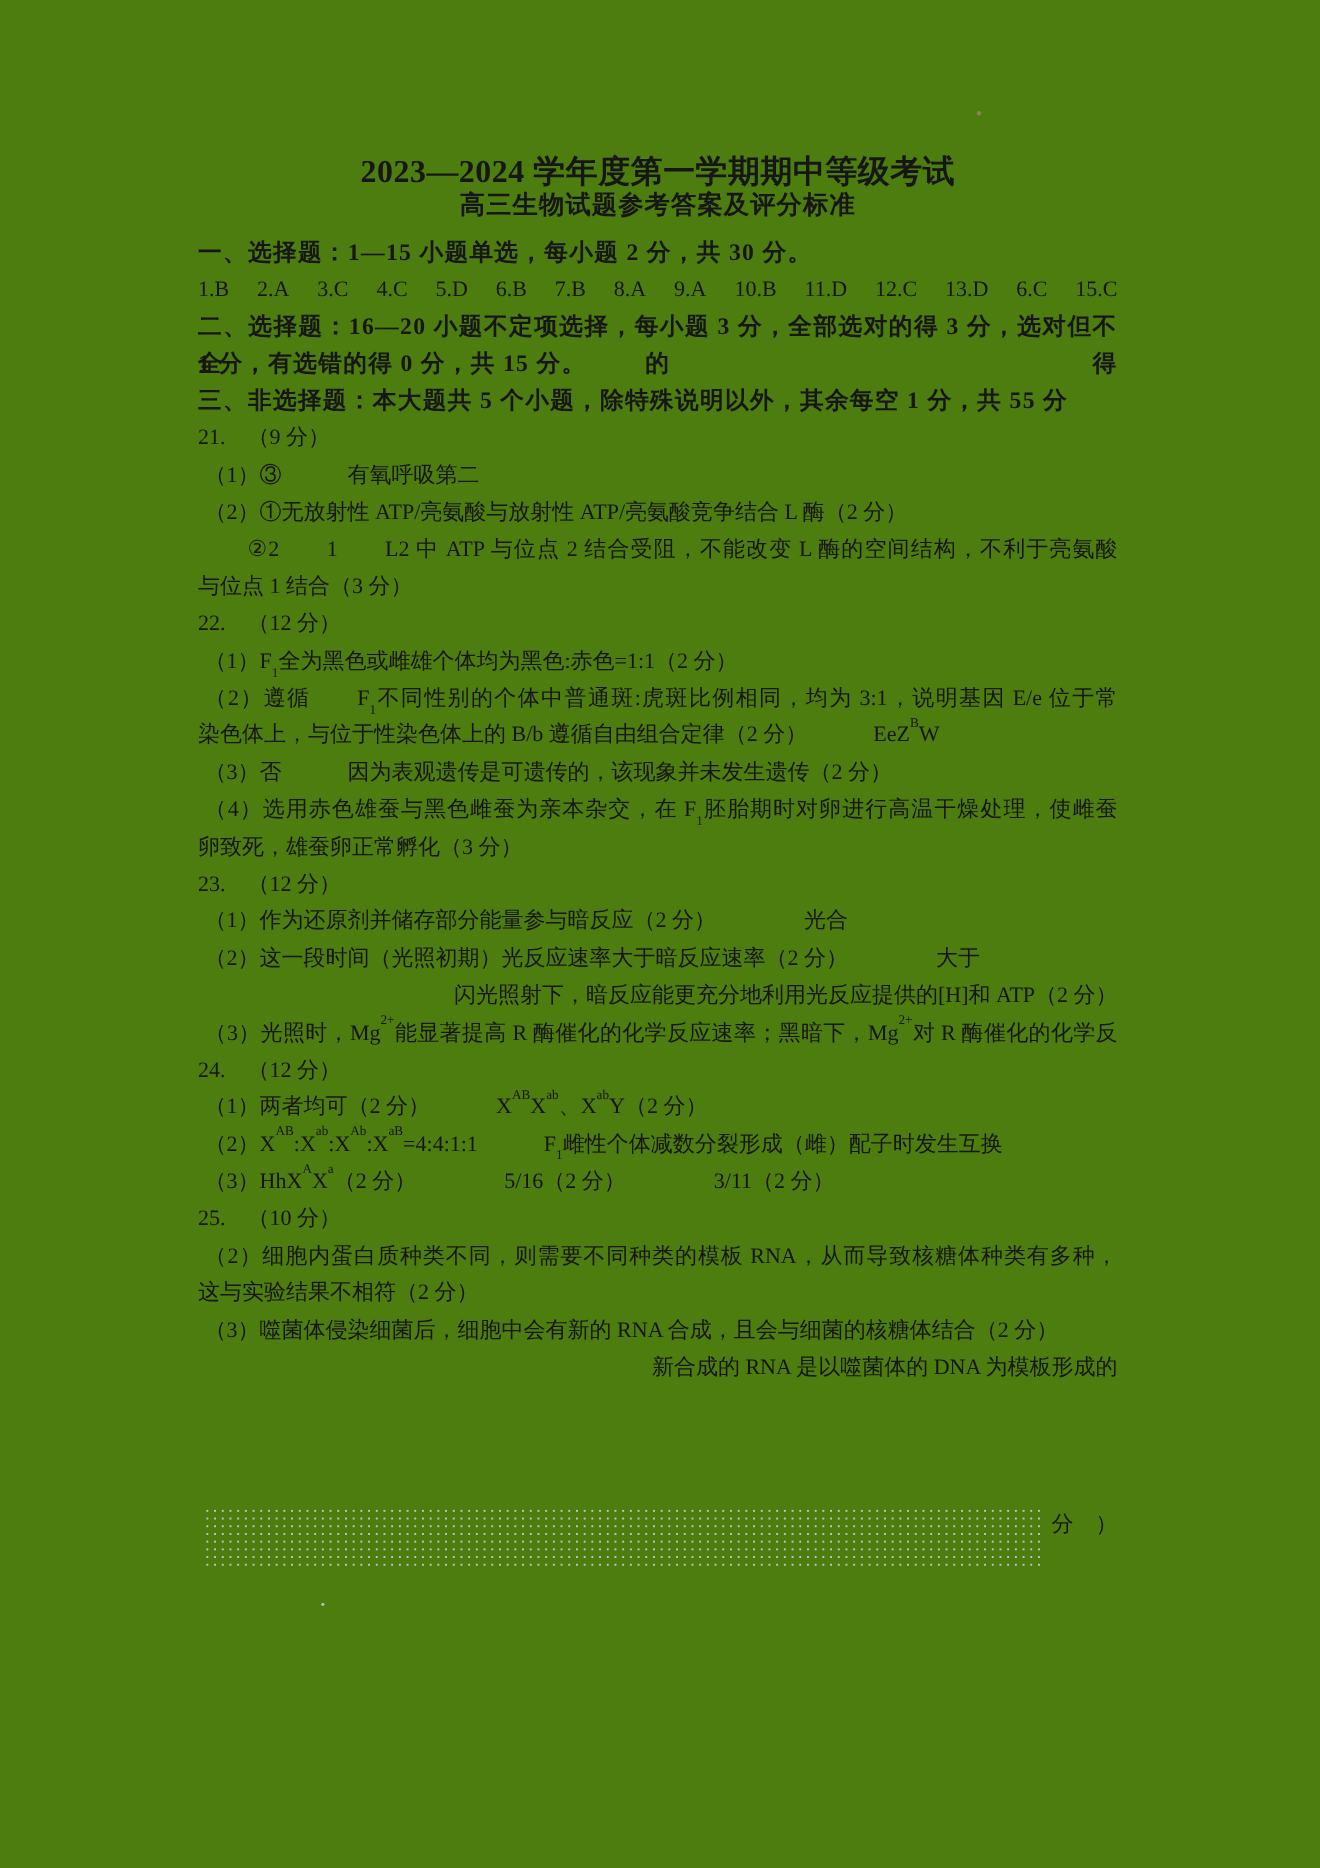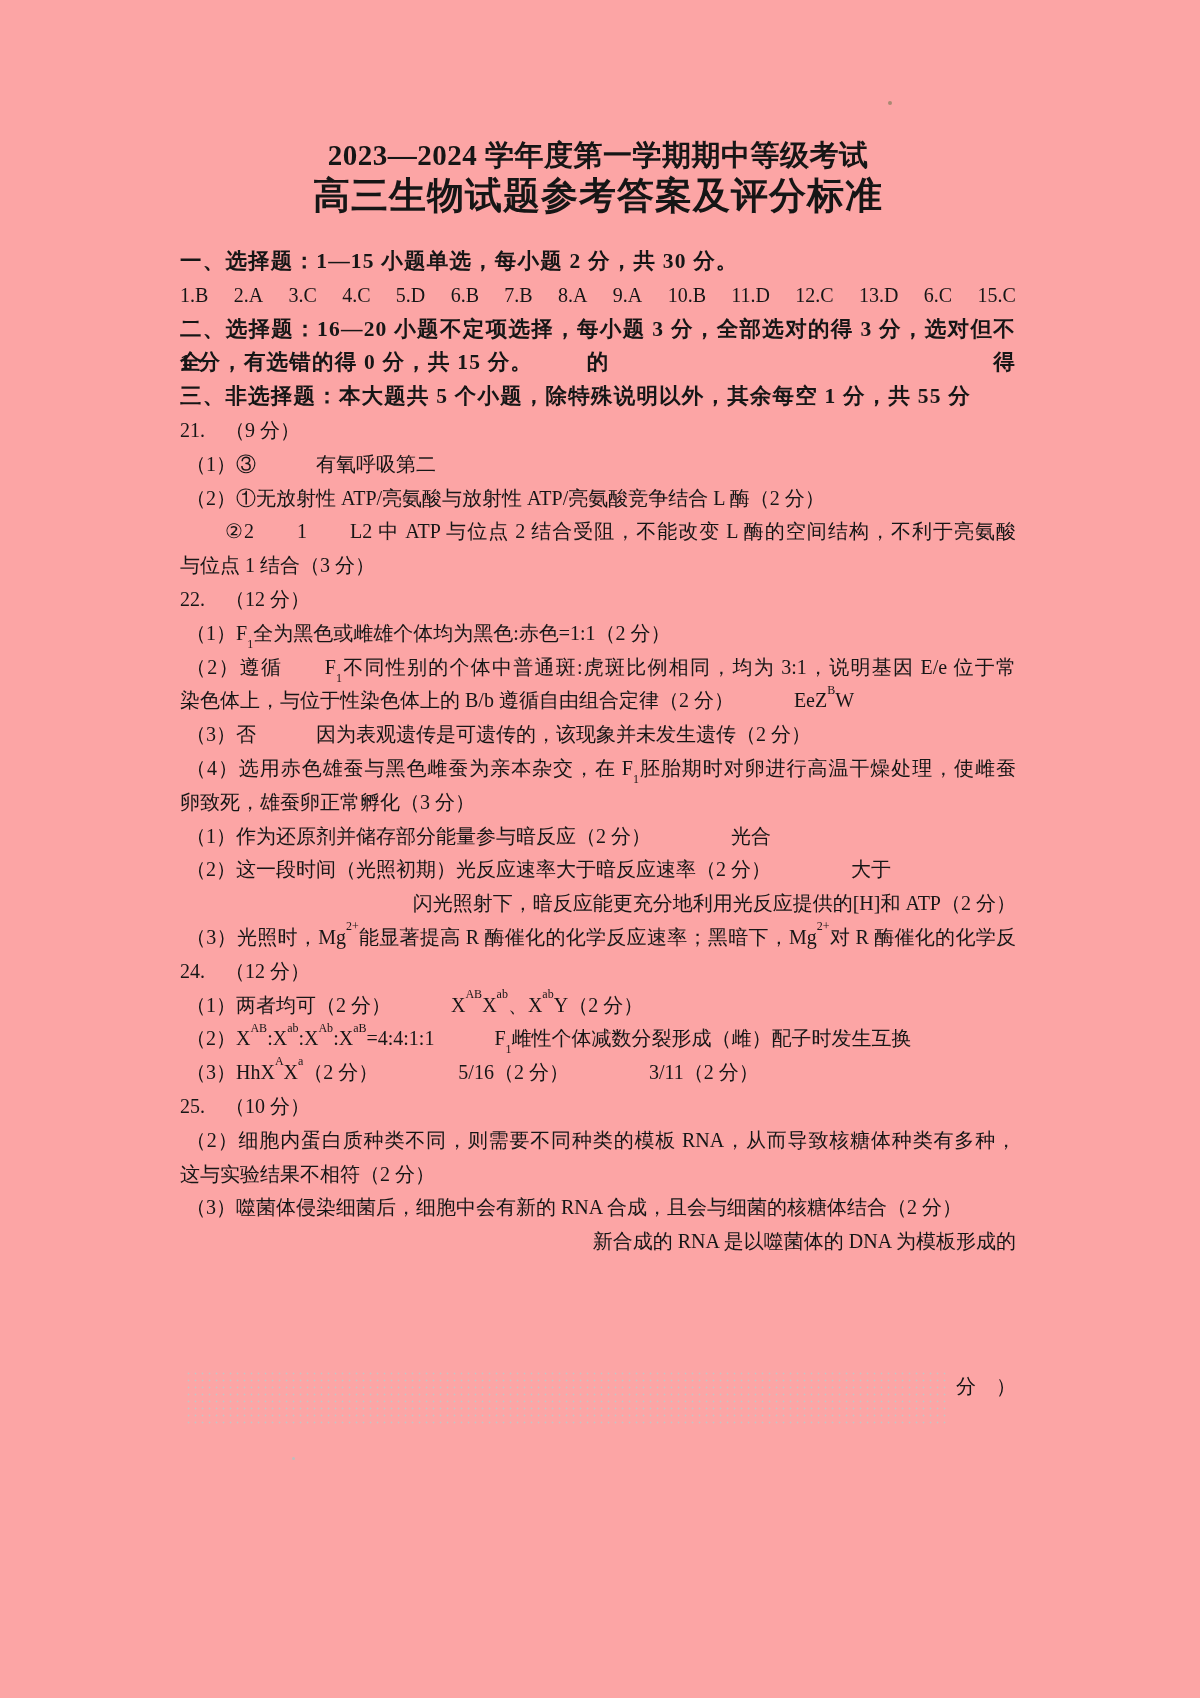--- a/index.html
+++ b/index.html
@@ -1,38 +1,37 @@
 <!DOCTYPE html>
 <html><head>
 <meta charset="utf-8">
 <style>
   html,body{margin:0;padding:0;background:#e8e8e8;}
   .page{
     position:relative;
     width:1200px;height:1698px;
     margin:0 auto;
-    background:#fca5a5;
+    background:#4d7c0f;
     font-family:"Liberation Serif","DejaVu Serif",serif;
     color:#161616;
     overflow:hidden;
   }
   .title1{
     position:absolute;top:136px;left:180px;width:836px;
     text-align:center;font-size:29px;font-weight:bold;
     white-space:pre;letter-spacing:0.5px;
   }
   .title2{
     position:absolute;top:171px;left:180px;width:836px;
-    text-align:center;font-size:37px;font-weight:bold;
+    text-align:center;font-size:23px;font-weight:bold;
     white-space:pre;letter-spacing:1px;
   }
   .body{
     position:absolute;top:213px;left:180px;width:836px;
     font-size:20px;
-    margin-top:32px;
   }
   .line{
     height:33.8px;line-height:33.8px;
     white-space:pre-wrap;
     overflow:visible;
   }
   .line.bold{font-weight:bold;font-size:21.5px;letter-spacing:1.2px;}
   .line.item{padding-left:6px;}
   .line.ind{padding-left:45px;text-align:right;}
   .line.stretch{text-align:justify;text-align-last:justify;}
@@ -92,20 +91,21 @@
       <div class="line item">（2）①无放射性 ATP/亮氨酸与放射性 ATP/亮氨酸竞争结合 L 酶（2 分）</div>
       <div class="line ind stretch">②2　　1　　L2 中 ATP 与位点 2 结合受阻，不能改变 L 酶的空间结构，不利于亮氨酸</div>
       <div class="line">与位点 1 结合（3 分）</div>
       <div class="line">22.　（12 分）</div>
       <div class="line item">（1）F<sub>1</sub>全为黑色或雌雄个体均为黑色:赤色=1:1（2 分）</div>
       <div class="line item stretch">（2）遵循　　F<sub>1</sub>不同性别的个体中普通斑:虎斑比例相同，均为 3:1，说明基因 E/e 位于常</div>
       <div class="line">染色体上，与位于性染色体上的 B/b 遵循自由组合定律（2 分）　　　EeZ<sup>B</sup>W</div>
       <div class="line item">（3）否　　　因为表观遗传是可遗传的，该现象并未发生遗传（2 分）</div>
       <div class="line item stretch">（4）选用赤色雄蚕与黑色雌蚕为亲本杂交，在 F<sub>1</sub>胚胎期时对卵进行高温干燥处理，使雌蚕</div>
       <div class="line">卵致死，雄蚕卵正常孵化（3 分）</div>
+      <div class="line">23.　（12 分）</div>
       <div class="line item">（1）作为还原剂并储存部分能量参与暗反应（2 分）　　　　光合</div>
       <div class="line item">（2）这一段时间（光照初期）光反应速率大于暗反应速率（2 分）　　　　大于</div>
       <div class="line ind">闪光照射下，暗反应能更充分地利用光反应提供的[H]和 ATP（2 分）</div>
       <div class="line item stretch">（3）光照时，Mg<sup>2+</sup>能显著提高 R 酶催化的化学反应速率；黑暗下，Mg<sup>2+</sup>对 R 酶催化的化学反</div>
       <div class="line">24.　（12 分）</div>
       <div class="line item">（1）两者均可（2 分）　　　X<sup>AB</sup>X<sup>ab</sup>、X<sup>ab</sup>Y（2 分）</div>
       <div class="line item">（2）X<sup>AB</sup>:X<sup>ab</sup>:X<sup>Ab</sup>:X<sup>aB</sup>=4:4:1:1　　　F<sub>1</sub>雌性个体减数分裂形成（雌）配子时发生互换</div>
       <div class="line item">（3）HhX<sup>A</sup>X<sup>a</sup>（2 分）　　　　5/16（2 分）　　　　3/11（2 分）</div>
       <div class="line">25.　（10 分）</div>
       <div class="line item stretch">（2）细胞内蛋白质种类不同，则需要不同种类的模板 RNA，从而导致核糖体种类有多种，</div>

